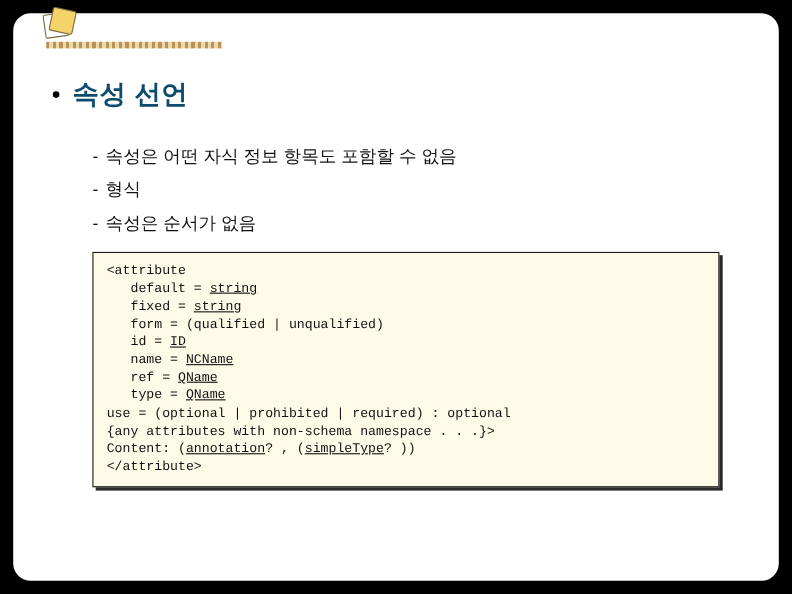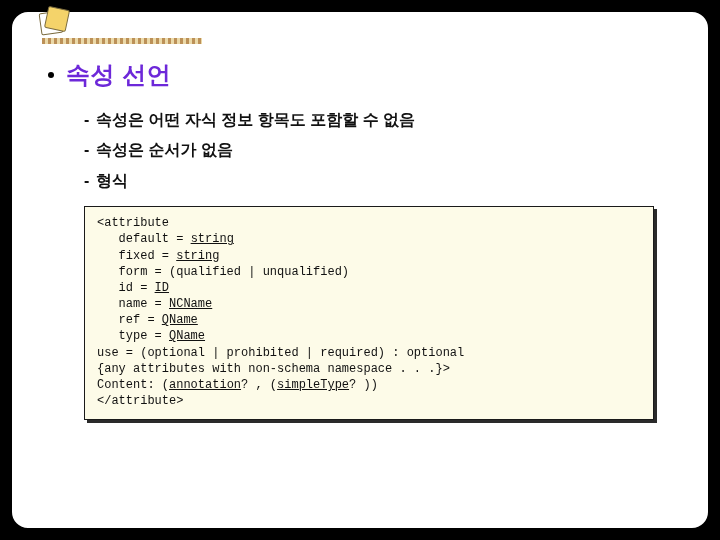--- a/index.html
+++ b/index.html
@@ -40,41 +40,41 @@
   .header-underline {
     position: absolute;
     top: 26px;
     left: 30px;
     width: 160px;
     height: 6px;
     background: repeating-linear-gradient(90deg, #b07d3a 0 3px, #e8d39a 3px 6px);
     opacity: 0.85;
   }
   .heading {
-    margin-top: 29px;
+    margin-top: 40px;
     margin-left: 10px;
     font-size: 24px;
     font-weight: 700;
-    color: #6d28d9;
+    color: #0c4a6e;
     letter-spacing: 0.5px;
   }
   .heading .bullet {
     display: inline-block;
     width: 6px;
     height: 6px;
     background: #000;
     border-radius: 50%;
     vertical-align: middle;
     margin-right: 12px;
     margin-top: -4px;
   }
   .sub-list {
-    margin: 14px 0 0 46px;
+    margin: 26px 0 0 46px;
     font-size: 16px;
-    font-weight: 700;
+    font-weight: 400;
     color: #111;
     line-height: 1.9;
   }
   .sub-list .dash {
     display: inline-block;
     width: 12px;
   }
   .sub-list .paren {
     margin-left: 20px;
   }
@@ -103,22 +103,22 @@
     <div class="sheet s2"></div>
   </div>
   <div class="header-underline"></div>
 
   <div class="heading">
     <span class="bullet"></span><span>속성 선언</span>
   </div>
 
   <div class="sub-list">
     <div><span class="dash">-</span><span>속성은 어떤 자식 정보 항목도 포함할 수 없음</span></div>
+    <div><span class="dash">-</span><span>형식</span></div>
     <div><span class="dash">-</span><span>속성은 순서가 없음</span></div>
-    <div><span class="dash">-</span><span>형식</span></div>
   </div>
 
   <div class="code-box"><span>&lt;attribute</span>
 <span>   default = </span><u>string</u>
 <span>   fixed = </span><u>string</u>
 <span>   form = (qualified | unqualified)</span>
 <span>   id = </span><u>ID</u>
 <span>   name = </span><u>NCName</u>
 <span>   ref = </span><u>QName</u>
 <span>   type = </span><u>QName</u>

